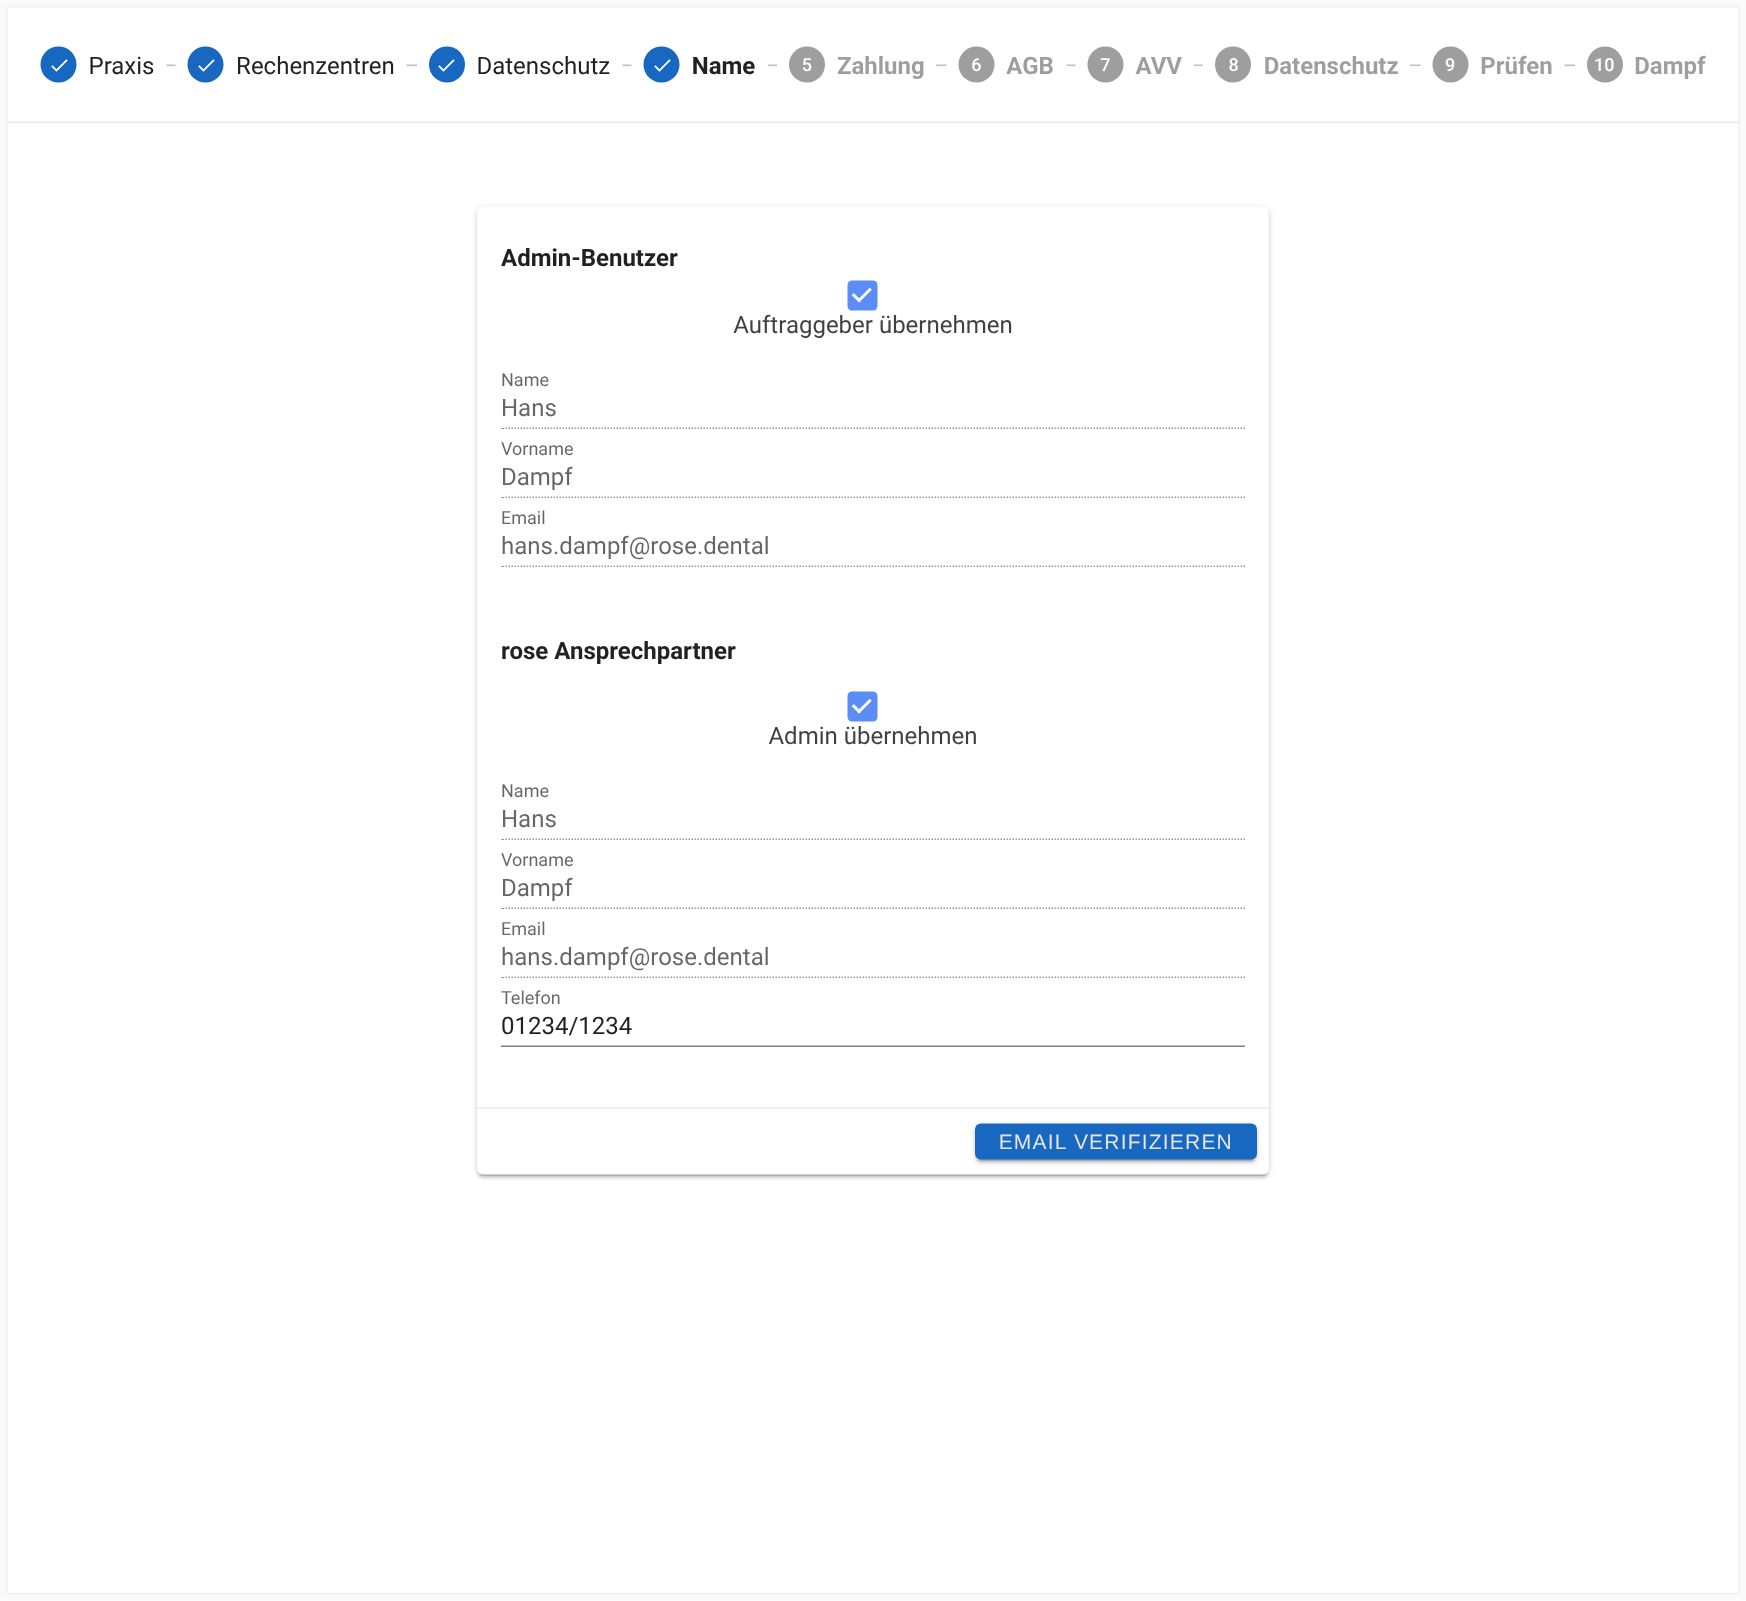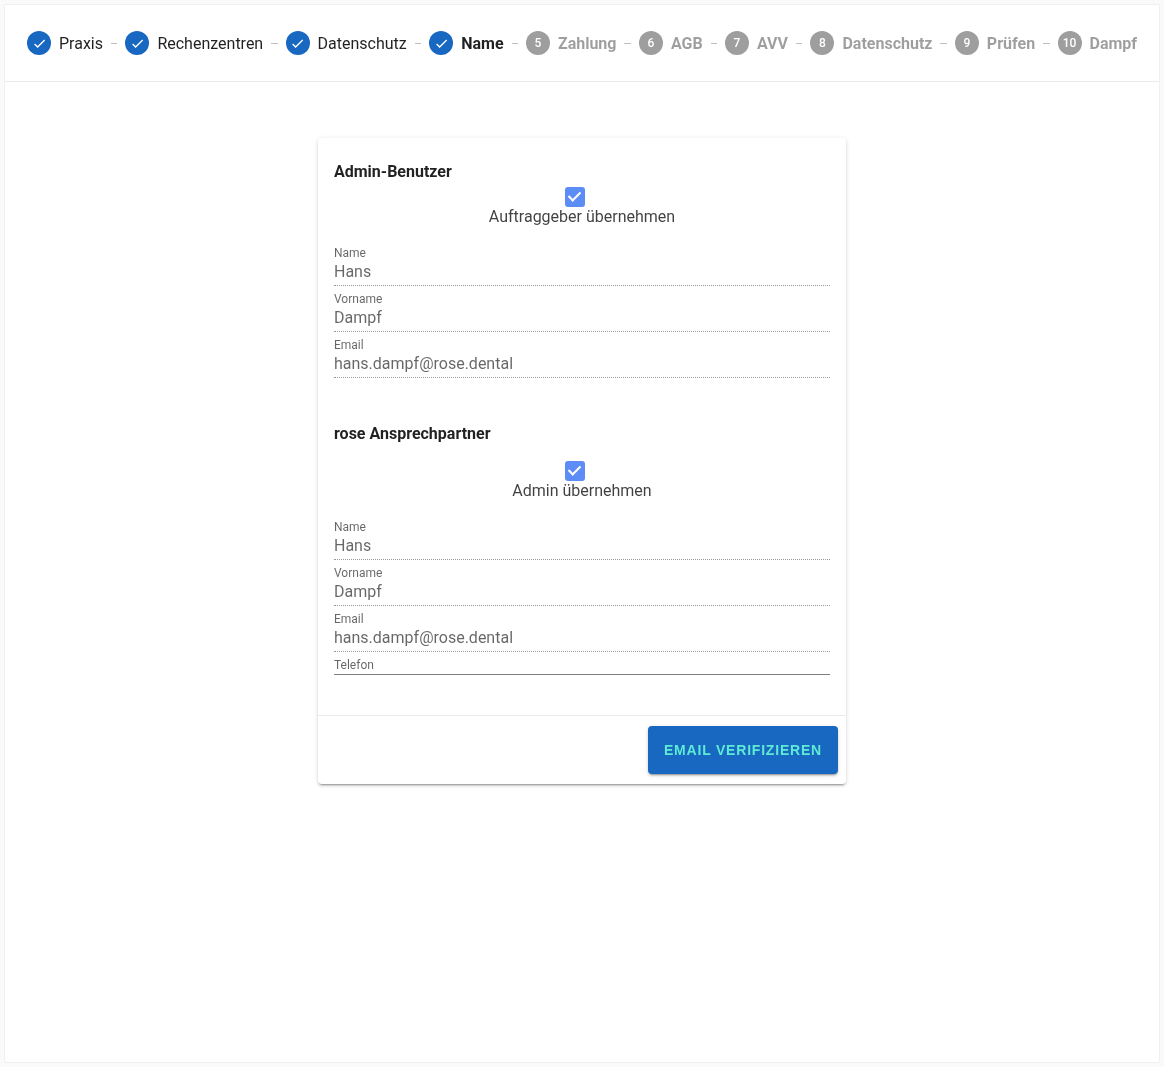--- a/index.html
+++ b/index.html
@@ -141,27 +141,27 @@
     }
     
     .card-actions {
       border-top: 1px solid rgba(0,0,0,0.08);
       padding: 10px 8px;
       display: flex;
       justify-content: flex-end;
     }
     .btn-primary {
       background: #1867c0;
-      color: #5eead4;
+      color: #e5e5e5;
       border: none;
       border-radius: 4px;
       padding: 0 16px;
-      height: 48px;
+      height: 24px;
       font-size: 14px;
-      font-weight: 700;
+      font-weight: 400;
       letter-spacing: 0.8px;
       text-transform: uppercase;
       cursor: pointer;
       box-shadow: 0 3px 1px -2px rgba(0,0,0,.2), 0 2px 2px 0 rgba(0,0,0,.14), 0 1px 5px 0 rgba(0,0,0,.12);
     }
     .check-svg { width: 15px; height: 15px; fill: #fff; }
   </style>
 </head>
 <body>
 
@@ -296,20 +296,21 @@
         </div>
 
         <div class="field">
           <div class="field-label">Email</div>
           <div class="field-value">hans.dampf@rose.dental</div>
           <div class="field-underline"></div>
         </div>
 
         <div class="field">
           <div class="field-label">Telefon</div>
+          <div class="field-value active">01234/1234</div>
           <div class="field-underline solid"></div>
         </div>
 
       </div>
 
       <div class="card-actions">
         <button class="btn-primary">Email verifizieren</button>
       </div>
     </div>
   </div>

